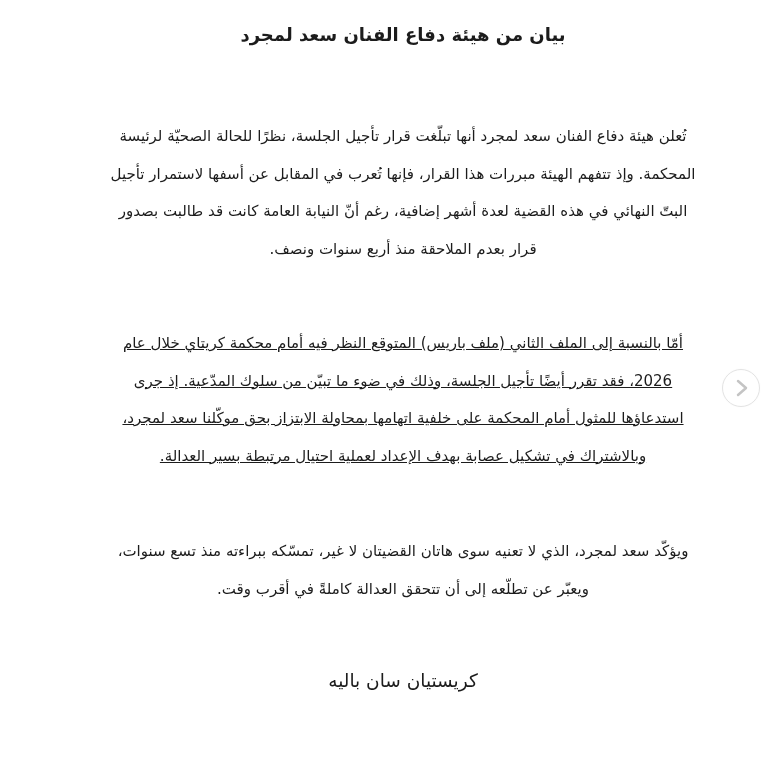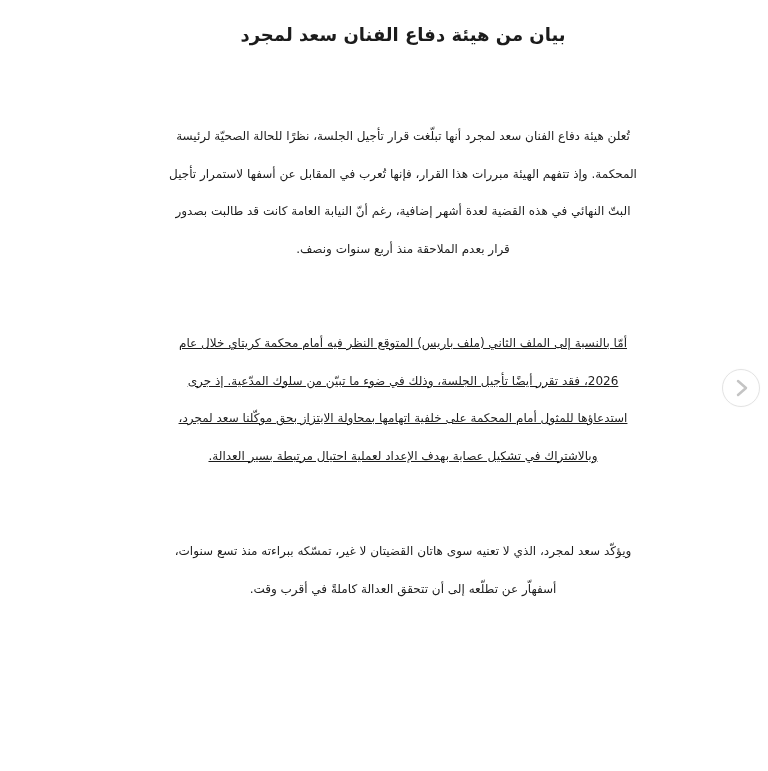--- a/index.html
+++ b/index.html
@@ -22,21 +22,21 @@
     box-sizing: border-box;
     width: 720px;
   }
   .doc-title {
     font-size: 18px;
     font-weight: bold;
     line-height: 30px;
     margin: 0;
   }
   .para {
-    font-size: 12px;
+    font-size: 15px;
     line-height: 37.5px;
     margin: 16px;
     white-space: pre-line; 
     text-align: center;
   }
   .para-1 { margin-top: 68px; }
   .para-2 { margin-top: 57px; text-decoration: underline; }
   .para-3 { margin-top: 58px; }
   .sig {
     font-size: 18.5px;
@@ -79,22 +79,23 @@
 المحكمة. وإذ تتفهم الهيئة مبررات هذا القرار، فإنها تُعرب في المقابل عن أسفها لاستمرار تأجيل
 البتّ النهائي في هذه القضية لعدة أشهر إضافية، رغم أنّ النيابة العامة كانت قد طالبت بصدور
 قرار بعدم الملاحقة منذ أربع سنوات ونصف.</p>
 
   <p class="para para-2">أمّا بالنسبة إلى الملف الثاني (ملف باريس) المتوقع النظر فيه أمام محكمة كريتاي خلال عام
 2026، فقد تقرر أيضًا تأجيل الجلسة، وذلك في ضوء ما تبيّن من سلوك المدّعية. إذ جرى
 استدعاؤها للمثول أمام المحكمة على خلفية اتهامها بمحاولة الابتزاز بحق موكّلنا سعد لمجرد،
 وبالاشتراك في تشكيل عصابة بهدف الإعداد لعملية احتيال مرتبطة بسير العدالة.</p>
 
   <p class="para para-3">ويؤكّد سعد لمجرد، الذي لا تعنيه سوى هاتان القضيتان لا غير، تمسّكه ببراءته منذ تسع سنوات،
-أسفهاّر عن تطلّعه إلى أن تتحقق العدالة كاملةً في أقرب وقت.</p>
+ويعبّر عن تطلّعه إلى أن تتحقق العدالة كاملةً في أقرب وقت.</p>
 
+  <div class="sig sig-1">كريستيان سان باليه</div>
 
 
 </div>
 
 <button class="next-btn">
   <span class="chev">
     <svg width="38" height="38" viewBox="0 0 38 38">
       <polyline points="16,12 24,19 16,26" fill="none" stroke="#c4c4c4" stroke-width="2.5" stroke-linecap="round" stroke-linejoin="round"></polyline>
     </svg>
   </span>

